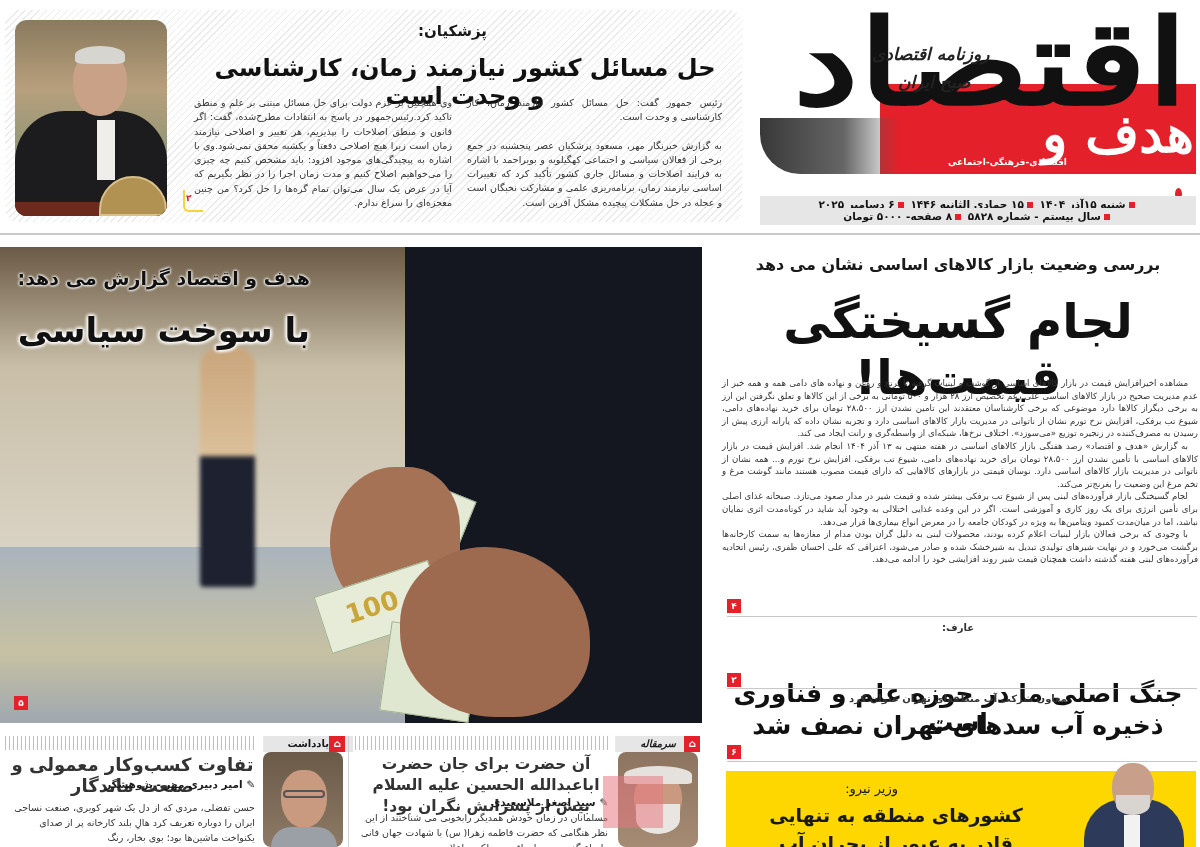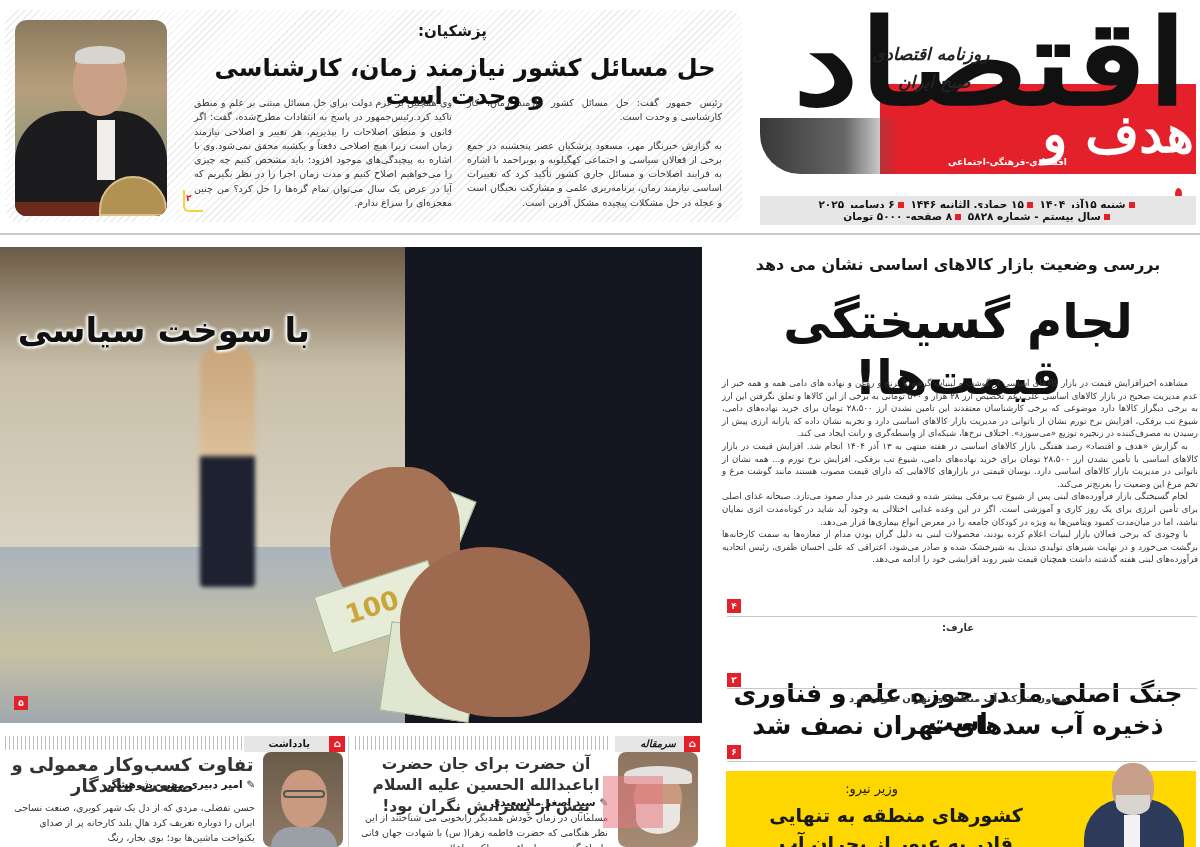--- a/index.html
+++ b/index.html
@@ -88,21 +88,21 @@
   .col-stripes { position: absolute; top: 0; height: 14px; background: repeating-linear-gradient(90deg, #bfbfbf 0px, #bfbfbf 1px, #fff 1px, #fff 4px); }
   .col-label { position: absolute; top: 0; height: 16px; background: #e6e6e6; font-size: 10px; font-weight: bold; line-height: 16px; padding-right: 24px; text-align: right; }
   .col-icon { position: absolute; top: 0; width: 16px; height: 16px; background: #e4202a; color: #fff; font-size: 10px; text-align: center; line-height: 16px; font-weight: bold; }
   .col-photo { position: absolute; top: 16px; border-radius: 8px; overflow: hidden; }
   .col-headline { position: absolute; font-weight: bold; color: #333; text-align: center; }
   .col-author { position: absolute; font-size: 10.5px; font-weight: bold; }
   .col-text { position: absolute; font-size: 9.5px; line-height: 15px; color: #333; text-align: right; }
 
   #col-note { left: 5px; width: 340px; }
   #col-note .col-stripes { left: 0; width: 250px; }
-  #col-note .col-label { left: 239px; width: 90px; }
+  #col-note .col-label { left: 258px; width: 90px; }
   #col-note .col-icon { left: 324px; }
   #col-note .col-photo { left: 258px; width: 80px; height: 95px; background: linear-gradient(180deg, #6a5a48 0%, #8d7a66 100%); }
   #col-note .col-headline { left: 0; width: 255px; top: 18px; font-size: 18px; }
   #col-note .col-author { right: 90px; top: 42px; }
   #col-note .col-text { right: 90px; top: 64px; width: 250px; }
 
   #col-editorial { left: 355px; width: 345px; }
   #col-editorial .col-stripes { left: 0; width: 255px; }
   #col-editorial .col-label { left: 260px; width: 85px; font-style: italic; }
   #col-editorial .col-icon { left: 329px; }
@@ -169,20 +169,21 @@
   <div class="mp-street"></div>
   <div class="mp-walker"></div>
   <div class="mp-jacket"></div>
   <div class="mp-bills3"></div>
   <div class="mp-hand1"></div>
   <div class="mp-bills1"></div>
   <div class="mp-bills2"></div>
   <div class="mp-100">100</div>
   <div class="mp-hand2"></div>
 
+  <div class="mp-kicker">هدف و اقتصاد گزارش می دهد:</div>
   <div class="mp-headline">
     <div>با سوخت سیاسی</div>
   </div>
   <div class="page-ref" style="left:14px; top:449px;">۵</div>
 </div>
 
 <div id="lead-kicker" class="abs">بررسی وضعیت بازار کالاهای اساسی نشان می دهد</div>
 <div id="lead-headline" class="abs">لجام گسیختگی قیمت‌ها!</div>
 <div id="lead-body" class="abs">
   <p>مشاهده اخیرافزایش قیمت در بازار کالاهای اساسی از گوشت و لبنیات گرفته تا برنج و روغن و نهاده های دامی همه و همه خبر از عدم مدیریت صحیح در بازار کالاهای اساسی علی رغم تخصیص ارز ۲۸ هزار و ۵۰۰ تومانی به برخی از این کالاها و تعلق نگرفتن این ارز به برخی دیگراز کالاها دارد موضوعی که برخی کارشناسان معتقدند این تامین نشدن ارز ۲۸،۵۰۰ تومان برای خرید نهاده‌های دامی، شیوع تب برفکی، افزایش نرخ تورم نشان از ناتوانی در مدیریت بازار کالاهای اساسی دارد و تجربه نشان داده که یارانه ارزی پیش از رسیدن به مصرف‌کننده در زنجیره توزیع «می‌سوزد». اختلاف نرخ‌ها، شبکه‌ای از واسطه‌گری و رانت ایجاد می کند.</p>

